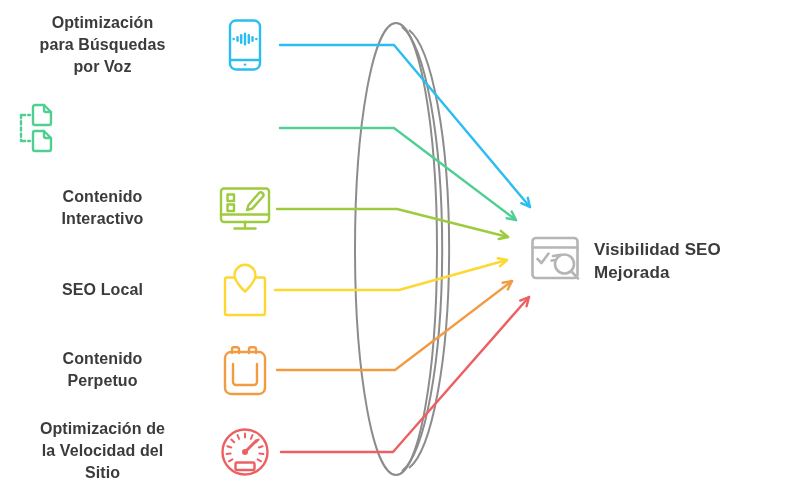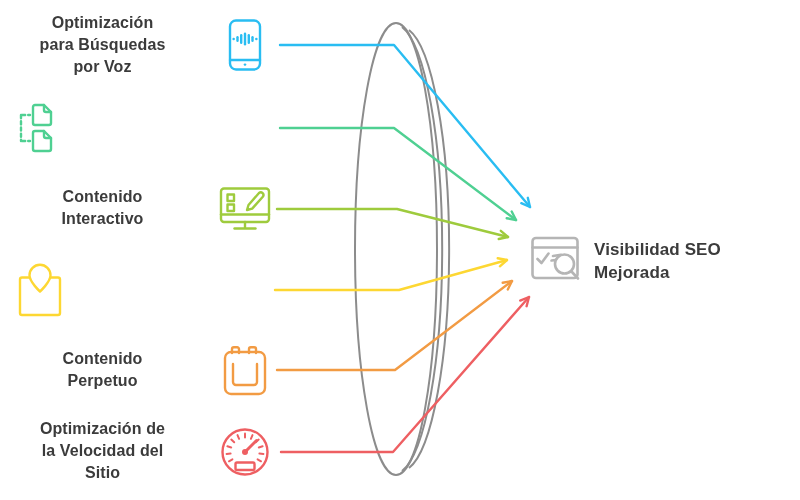--- a/index.html
+++ b/index.html
@@ -112,20 +112,21 @@
         <rect x="9.5" y="13.5" width="6.5" height="6.5"></rect>
         <rect x="9.5" y="23.5" width="6.5" height="6.5"></rect>
         <path d="M29,29 L30.5,24 L41,12 A2.7,2.7 0 0 1 44.8,15.8 L34.2,27.6 Z"></path>
         <line x1="27" y1="41" x2="27" y2="46.5"></line>
         <line x1="16.5" y1="47.5" x2="37.5" y2="47.5"></line>
       </svg>
     </span>
   </div>
 
   <div class="item-row r4">
+    <div class="item-label">SEO Local</div>
     <span class="item-icon" style="color: rgb(253, 215, 50);">
       <svg viewBox="0 0 54 54" fill="none" stroke="currentColor" stroke-width="2.4" stroke-linecap="round" stroke-linejoin="round">
         <rect x="7" y="14.5" width="40" height="37.5" rx="2"></rect>
         <path fill="#ffffff" d="M27,1.8 c5.8,0 10.5,4.7 10.5,10.5 c0,6.6 -10.5,16.2 -10.5,16.2 c0,0 -10.5,-9.6 -10.5,-16.2 C16.5,6.5 21.2,1.8 27,1.8 z"></path>
       </svg>
     </span>
   </div>
 
   <div class="item-row r5">
     <div class="item-label">Contenido

